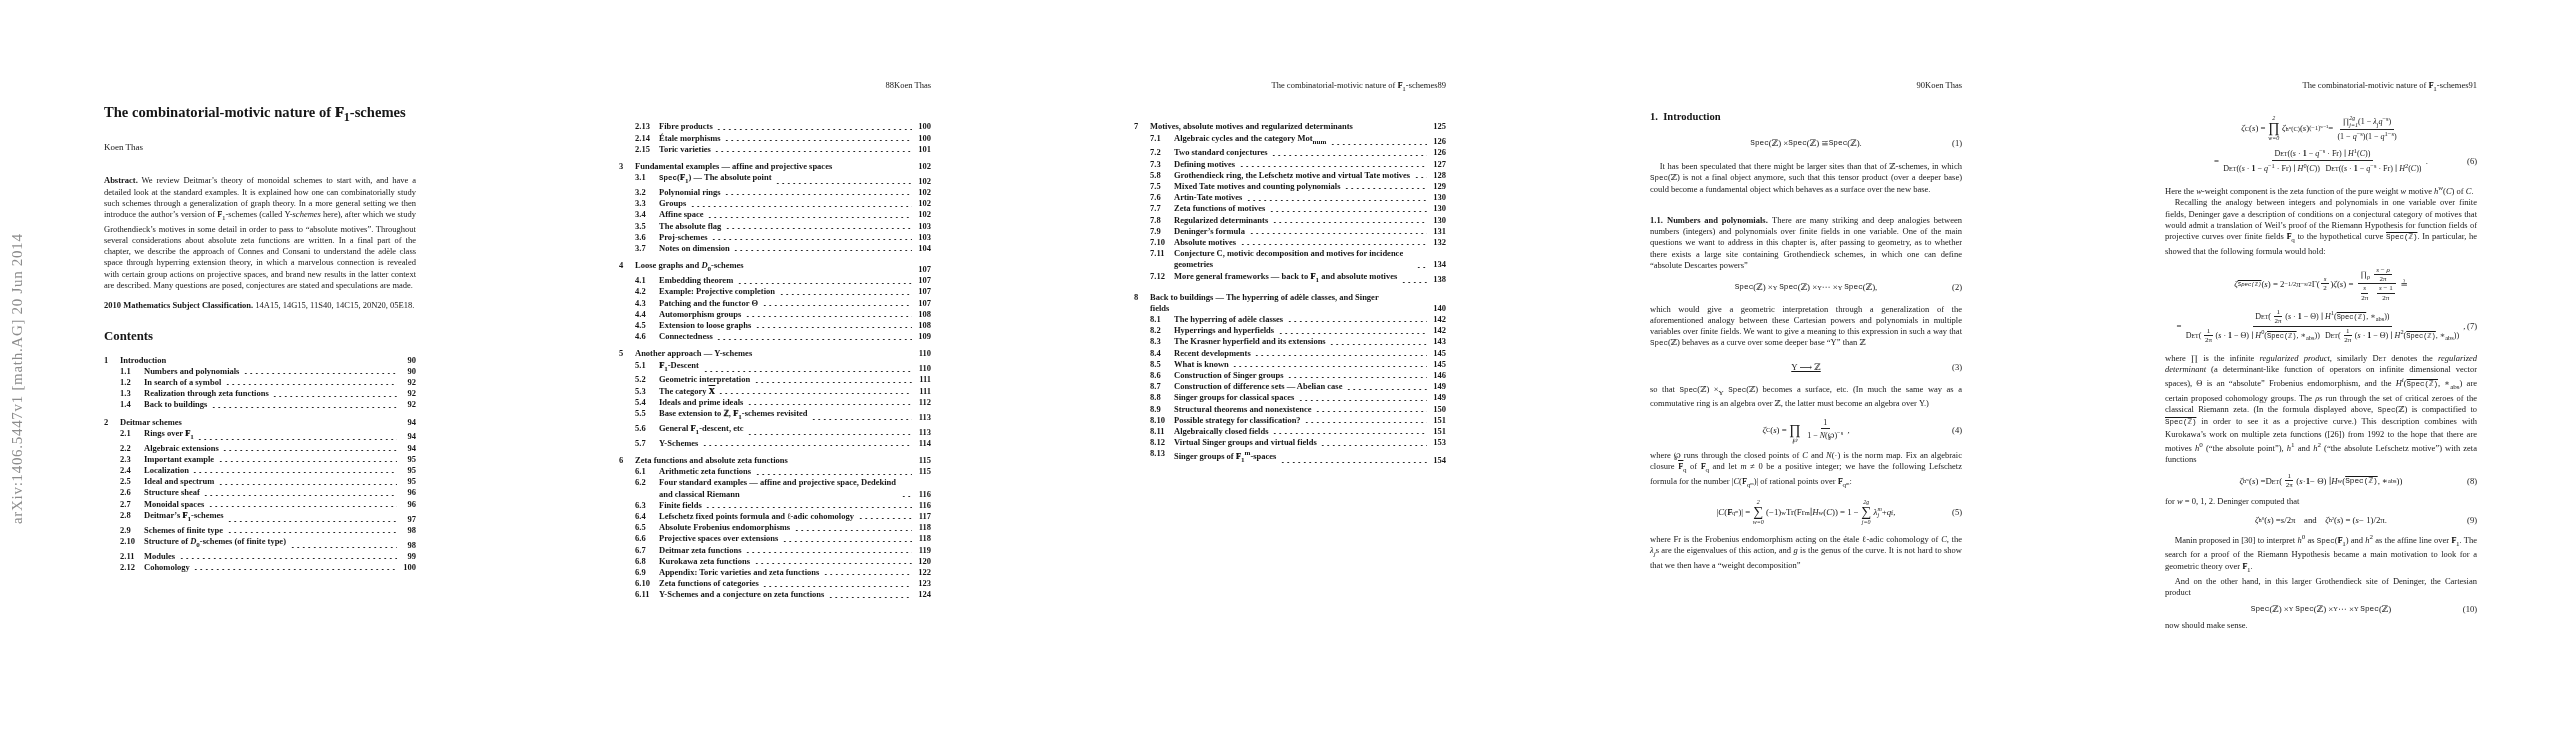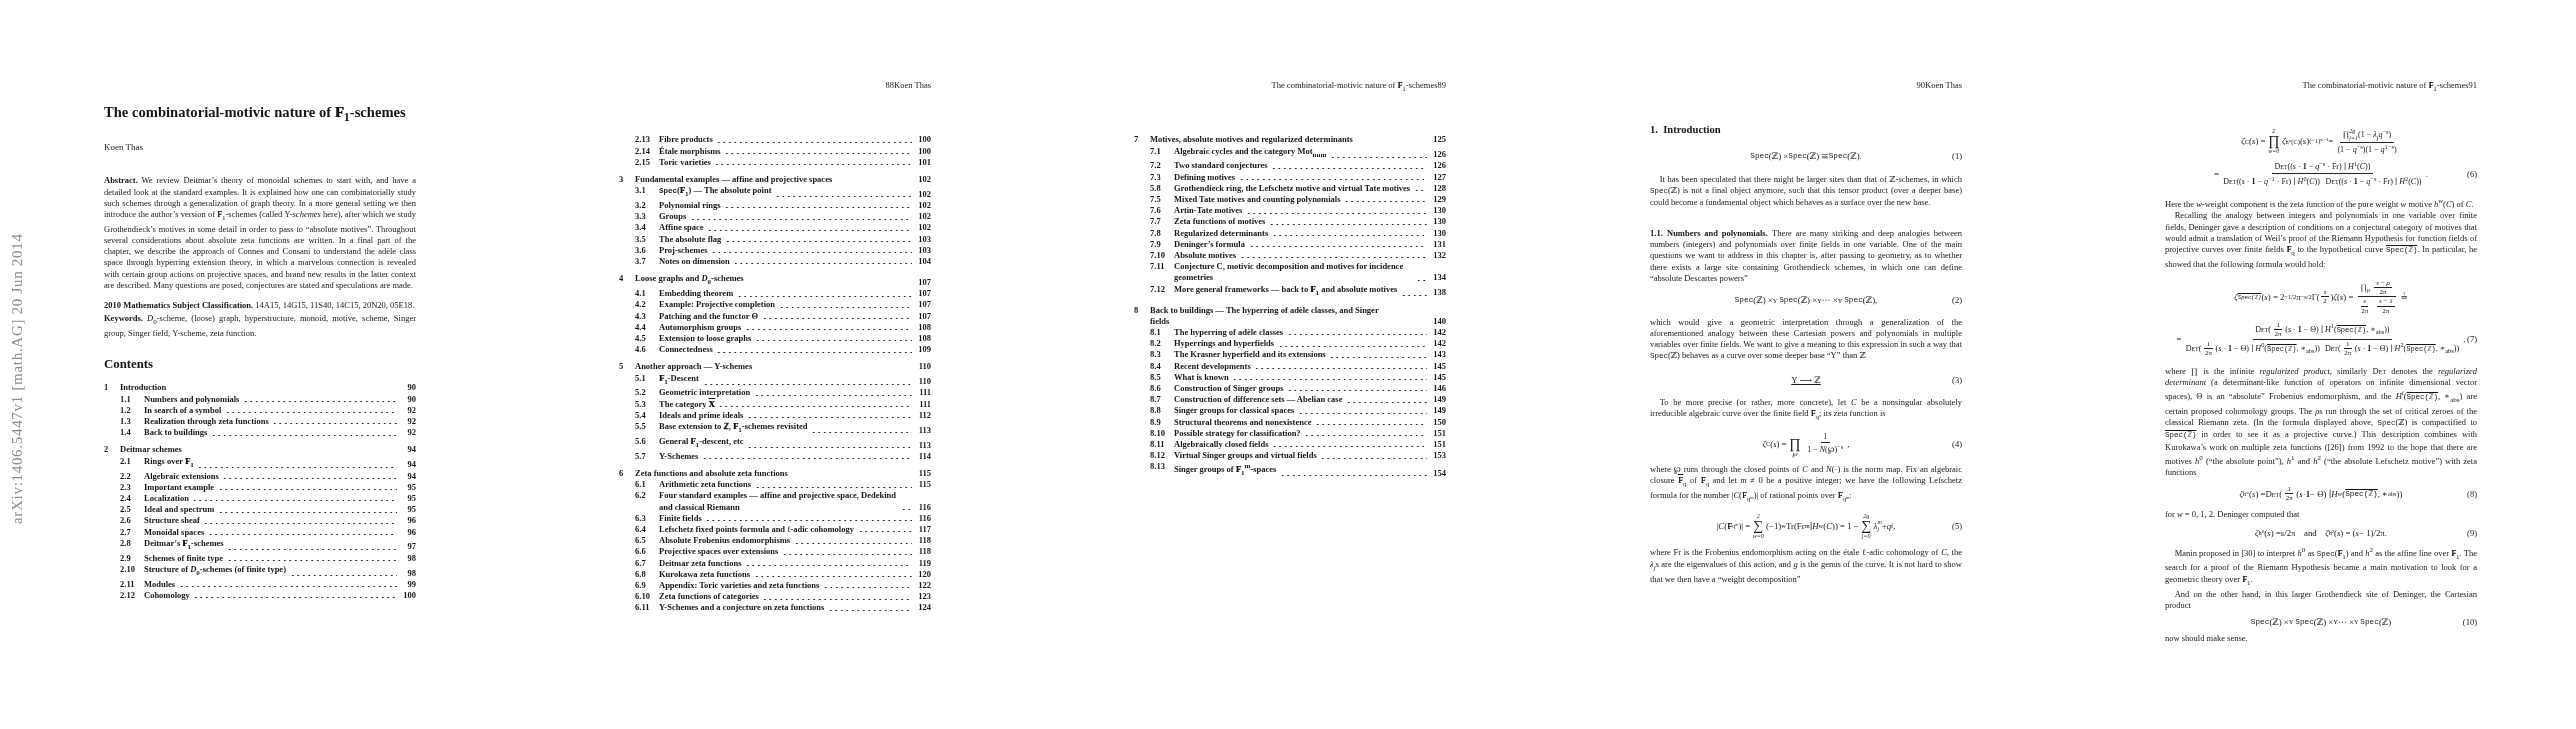--- a/index.html
+++ b/index.html
@@ -5,21 +5,21 @@
   html,body{margin:0;padding:0;}
   body{width:2576px;height:729px;background:#ffffff;font-family:"Liberation Serif","DejaVu Serif",serif;color:#161616;}
   .canvas{position:relative;width:2576px;height:729px;overflow:hidden;background:#ffffff;}
   .page{position:absolute;top:0;width:515px;height:729px;background:#ffffff;}
   #p1{left:0}#p2{left:515px}#p3{left:1030px}#p4{left:1546px}#p5{left:2061px}
 
   
   .pghead{position:absolute;top:80px;left:104px;width:312px;display:flex;justify-content:flex-end;font-size:8.5px;}
 
   
-  .content{position:absolute;left:104px;width:312px;top:124px;}
+  .content{position:absolute;left:104px;width:312px;top:111px;}
   #p1 .content{top:0;}
 
   
   .arxiv{position:absolute;left:8.5px;top:524px;transform:rotate(-90deg);transform-origin:0 0;
          white-space:nowrap;font-size:15px;letter-spacing:0.7px;color:#8c8c8c;}
 
   
   .title{font-size:14.6px;font-weight:bold;margin:103px 0 0 0;line-height:18px;}
   .author{font-size:9px;margin-top:16.4px;}
   .para{font-size:8.5px;line-height:11.2px;text-align:justify;margin:0;}
@@ -87,21 +87,20 @@
 
 <div class="canvas">
 
   <div class="page" id="p1">
     <div class="arxiv">arXiv:1406.5447v1  [math.AG]  20 Jun 2014</div>
     <div class="content">
       <div class="title">The combinatorial-motivic nature of <span class="bb">F</span><sub>1</sub>-schemes</div>
       <div class="author">Koen Thas</div>
       <p class="para absblock"><b>Abstract.</b> <span>We review Deitmar’s theory of monoidal schemes to start with, and have a detailed look at the standard examples. It is explained how one can combinatorially study such schemes through a generalization of graph theory. In a more general setting we then introduce the author’s version of <span class="bb">F</span><sub>1</sub>-schemes (called Υ-<i>schemes</i> here), after which we study Grothendieck’s motives in some detail in order to pass to “absolute motives”. Throughout several considerations about absolute zeta functions are written. In a final part of the chapter, we describe the approach of Connes and Consani to understand the adèle class space through hyperring extension theory, in which a marvelous connection is revealed with certain group actions on projective spaces, and brand new results in the latter context are described. Many questions are posed, conjectures are stated and speculations are made.</span></p>
       <p class="para mscblock"><b>2010 Mathematics Subject Classification.</b> <span>14A15, 14G15, 11S40, 14C15, 20N20, 05E18.</span></p>
-      <p class="para kwblock"><b>Keywords.</b> <span><i>D</i><sub>0</sub>-scheme, (loose) graph, hyperstructure, monoid, motive, scheme, Singer group, Singer field, Υ-scheme, zeta function.</span></p>
       <div class="contents-h">Contents</div>
       <div class="toc">
           <div class="trow l0">
             <span class="tnum">1</span>
             <span class="tlab">Introduction</span>
             <span class="tdots"></span>
             <span class="tpg">90</span>
           </div>
           <div class="trow l1">
             <span class="tnum">1.1</span>
@@ -658,21 +657,21 @@
             <span class="eqtag">(2)</span>
           </div>
         </div>
         <p class="para">which would give a geometric interpretation through a generalization of the aforementioned analogy between these Cartesian powers and polynomials in multiple variables over finite fields. We want to give a meaning to this expression in such a way that <span class="ttx">Spec</span>(ℤ) behaves as a curve over some deeper base “Υ” than ℤ</p>
         <div class="eqwrap" style="margin-top: 10.3px; margin-bottom: 10.3px; text-decoration: underline;">
           <div class="eqline">
             <span class="ex">Υ ⟶ ℤ</span>
             <span class="eqtag">(3)</span>
           </div>
         </div>
-        <p class="para ind" style="margin-top: 11px;">To be more precise (or rather, more concrete), let <i>C</i> be a nonsingular absolutely irreducible algebraic curve over the finite field <span class="bb">F</span><sub>q</sub>; its zeta function is</p>
+        <p class="para">so that <span class="ttx">Spec</span>(ℤ) ×<sub>Υ</sub> <span class="ttx">Spec</span>(ℤ) becomes a surface, etc. (In much the same way as a commutative ring is an algebra over ℤ, the latter must become an algebra over Υ.)</p>
         <div class="eqwrap" style="margin-top: 7.3px; margin-bottom: 7.3px;">
           <div class="eqline">
             <span class="ex i">ζ</span>
             <span class="esub"><span class="ex">C</span></span>
             <span class="ex">(</span>
             <span class="ex i">s</span>
             <span class="ex">) = </span>
             <span class="ebig">
               <span class="ebt">&nbsp;</span>
               <span class="ebo">∏</span>

